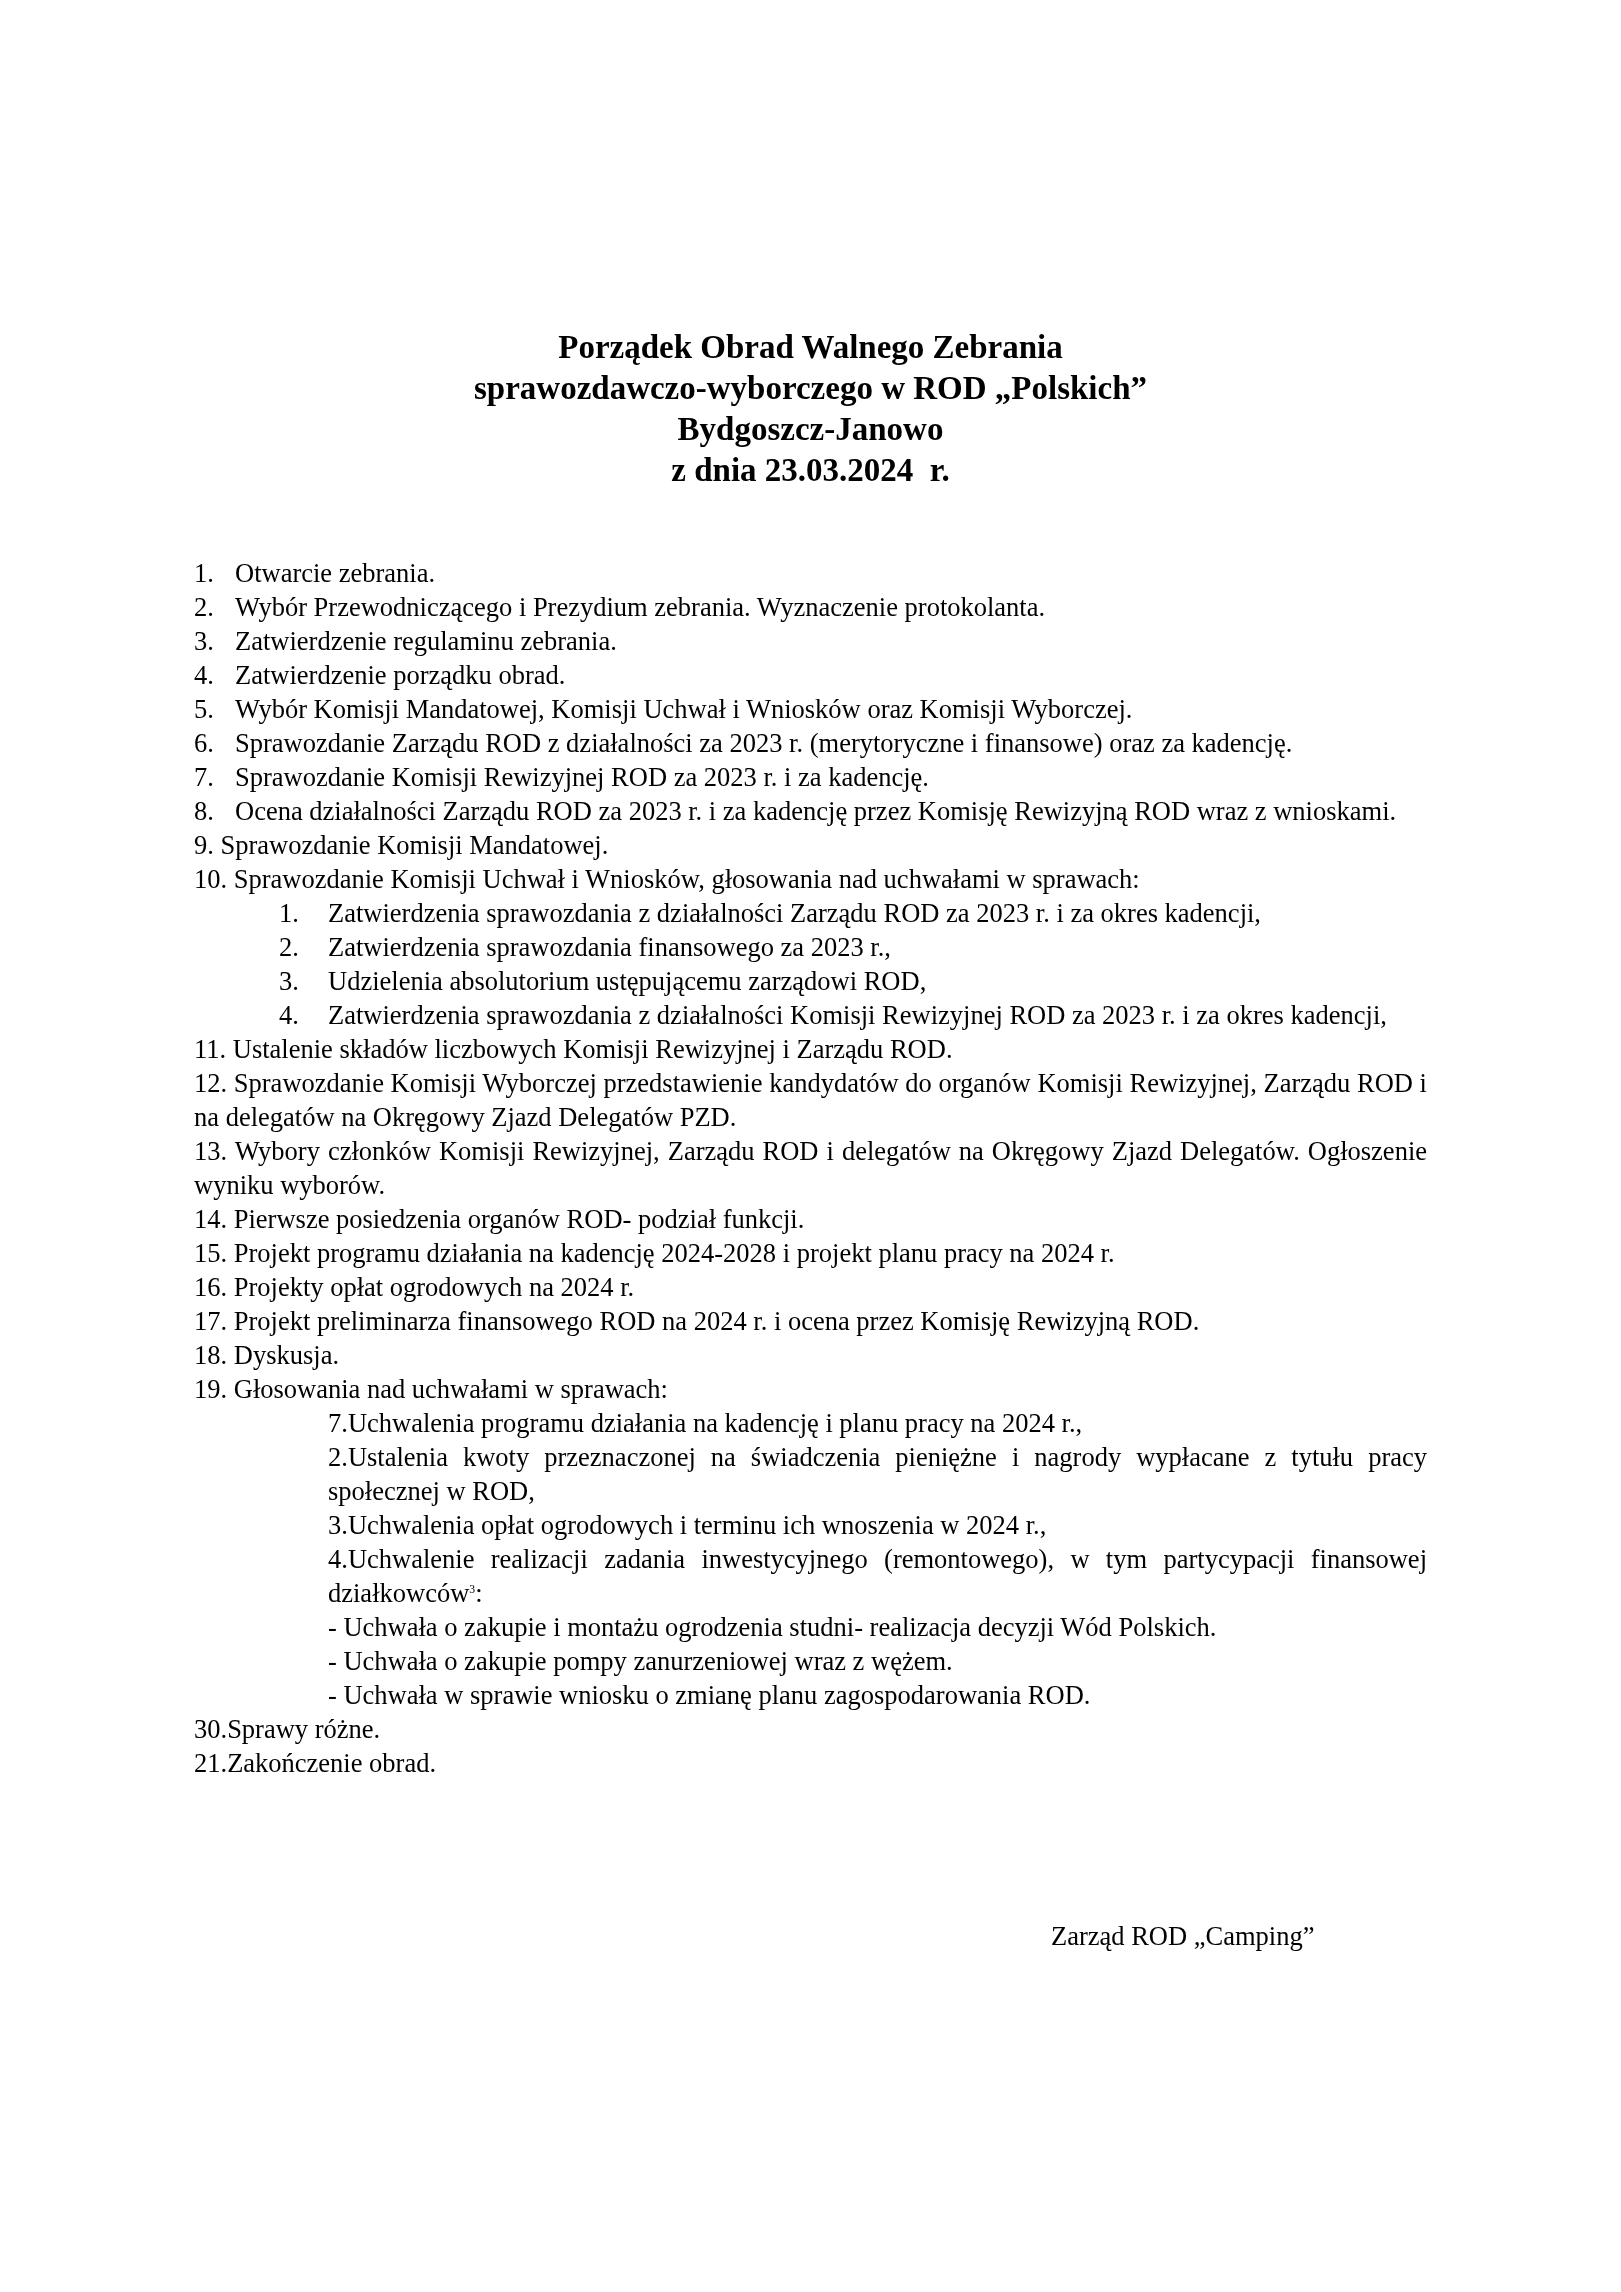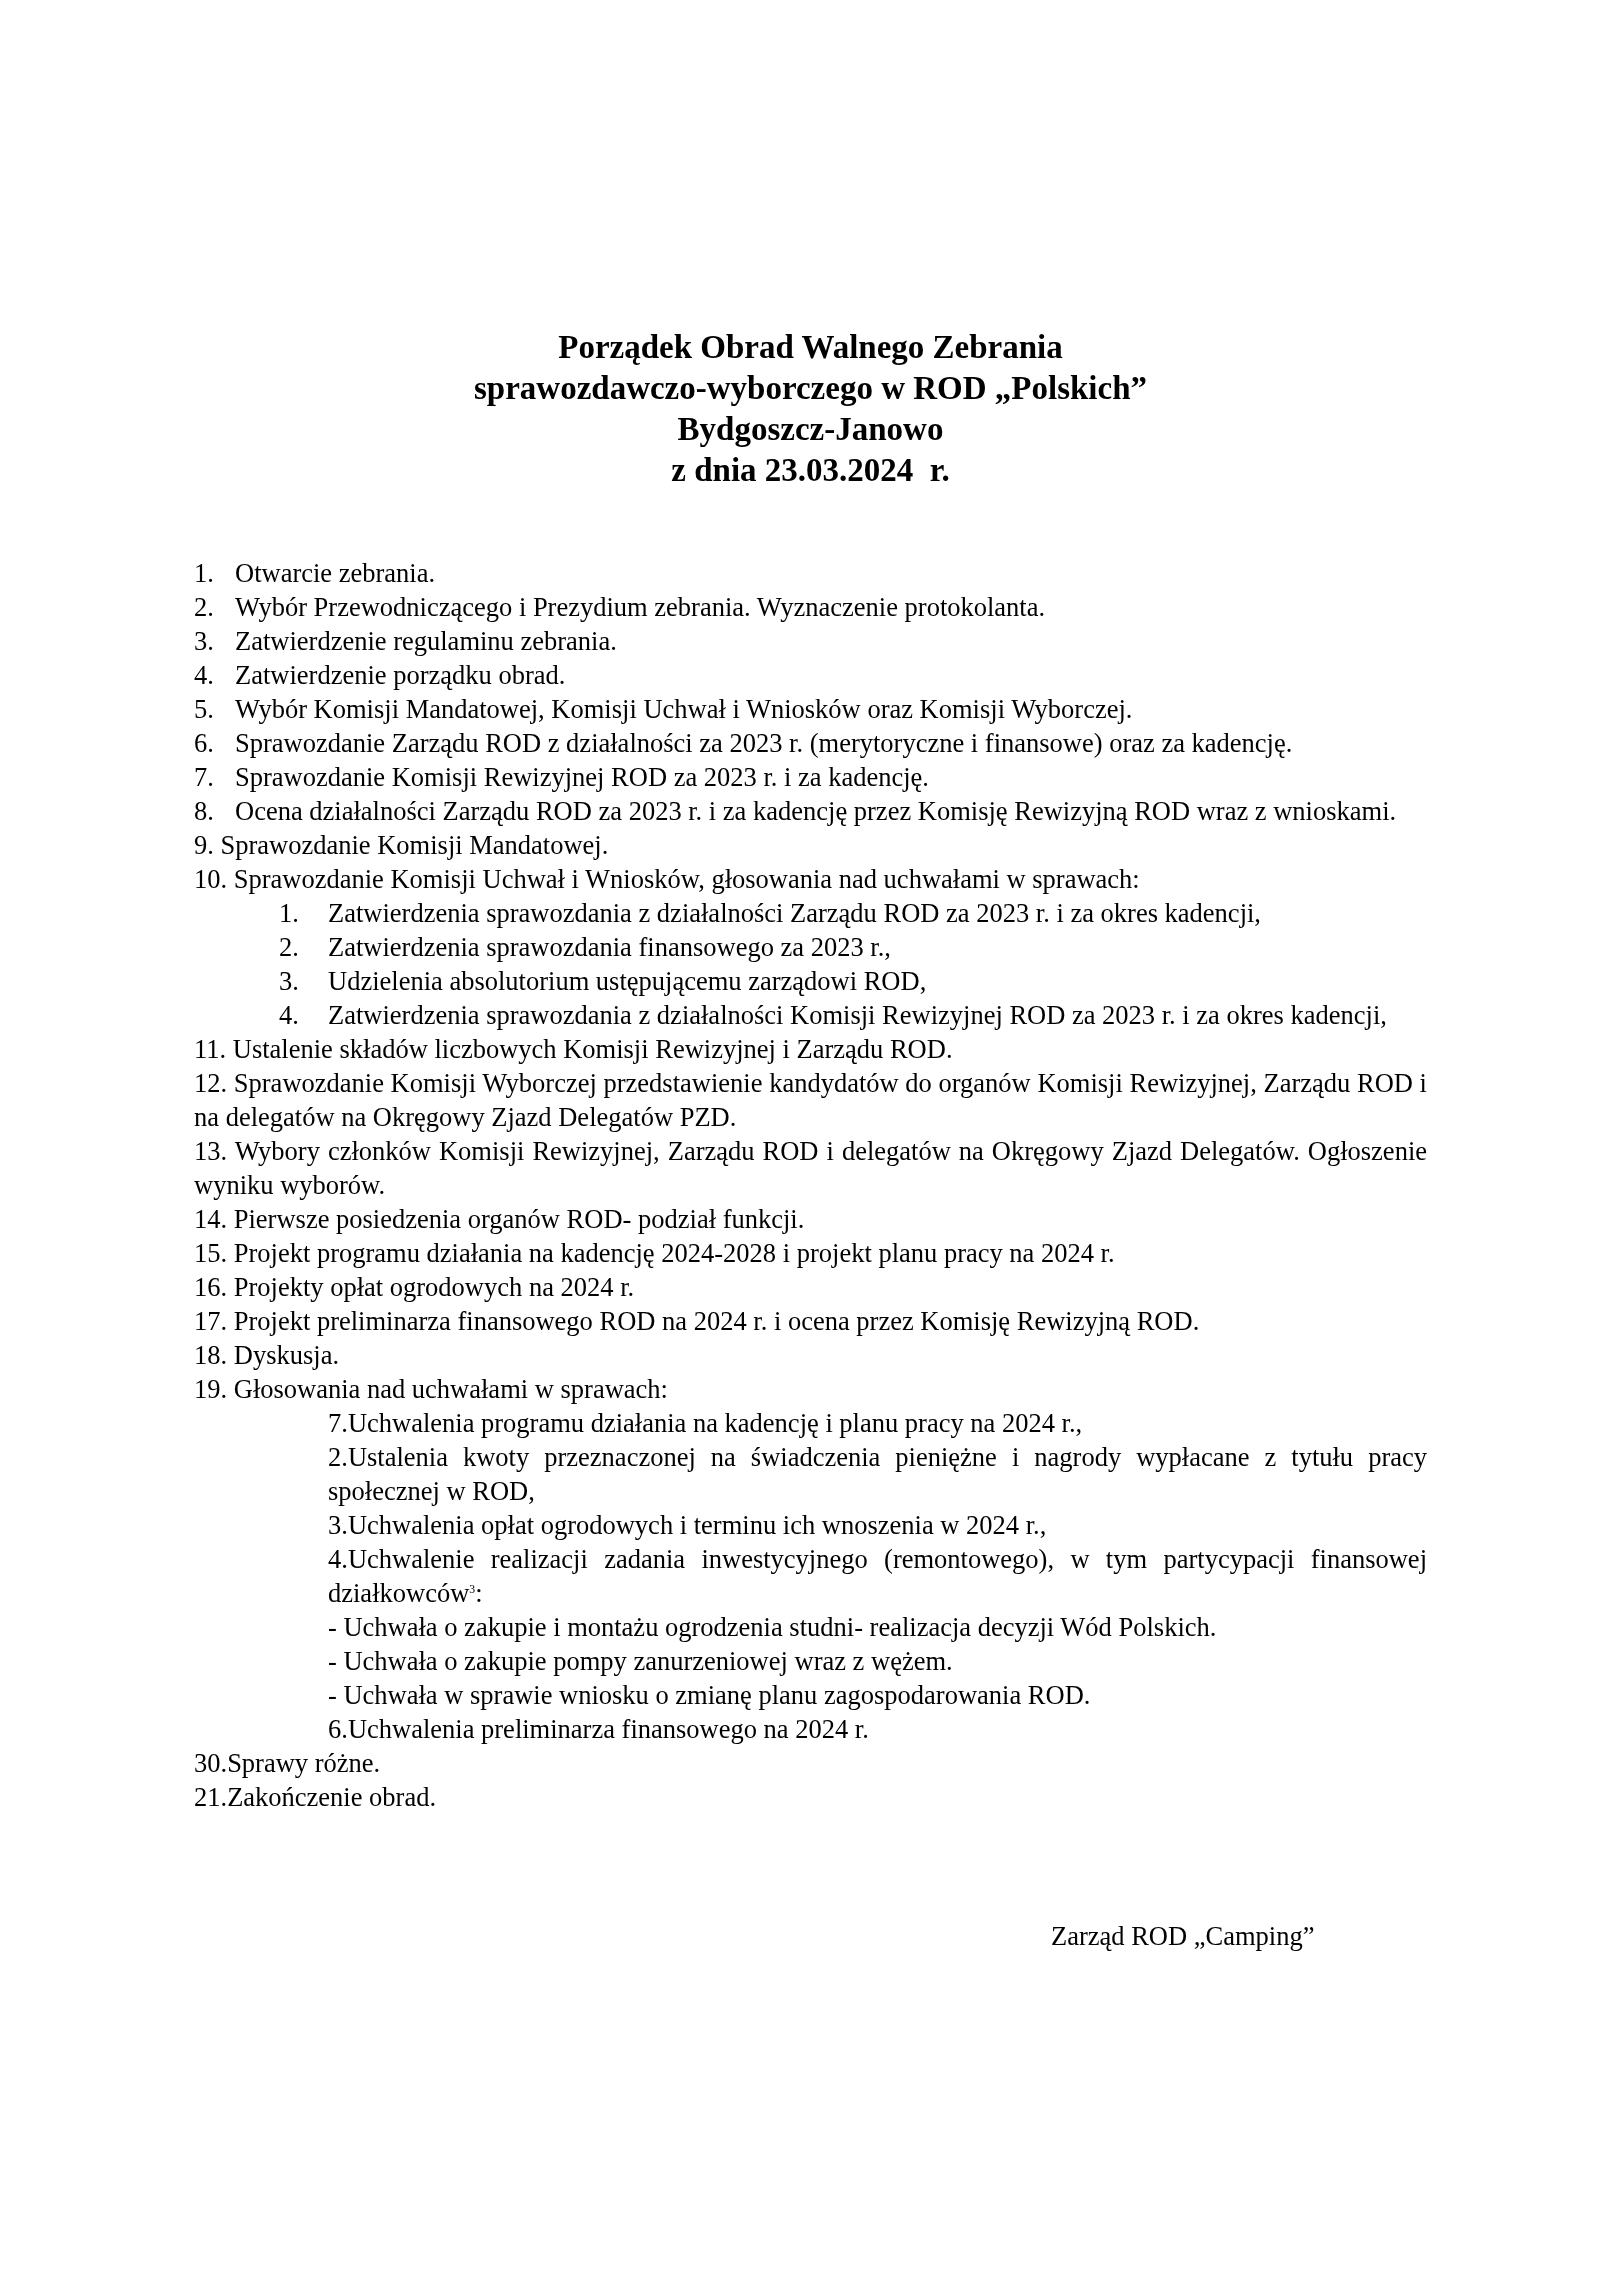--- a/index.html
+++ b/index.html
@@ -57,20 +57,19 @@
   <div class="row plain">18. Dyskusja.</div>
   <div class="row plain">19. Głosowania nad uchwałami w sprawach:</div>
 
   <div class="row sub2">7.Uchwalenia programu działania na kadencję i planu pracy na 2024 r.,</div>
   <div class="row sub2">2.Ustalenia kwoty przeznaczonej na świadczenia pieniężne i nagrody wypłacane z tytułu pracy społecznej w ROD,</div>
   <div class="row sub2">3.Uchwalenia opłat ogrodowych i terminu ich wnoszenia w 2024 r.,</div>
   <div class="row sub2"><span>4.Uchwalenie realizacji zadania inwestycyjnego (remontowego), w tym partycypacji finansowej działkowców</span><sup>3</sup><span>:</span></div>
   <div class="row sub2">- Uchwała o zakupie i montażu ogrodzenia studni- realizacja decyzji Wód Polskich.</div>
   <div class="row sub2">- Uchwała o zakupie pompy zanurzeniowej wraz z wężem.</div>
   <div class="row sub2">- Uchwała w sprawie wniosku o zmianę planu zagospodarowania ROD.</div>
-  <div class="row sub2">6.Uchwalenia preliminarza finansowego na 2024 r.</div>
 
   <div class="row plain">30.Sprawy różne.</div>
   <div class="row plain">21.Zakończenie obrad.</div>
 </div>
 
 <div class="signature">Zarząd ROD „Camping”</div>
 
 
 </body></html>

